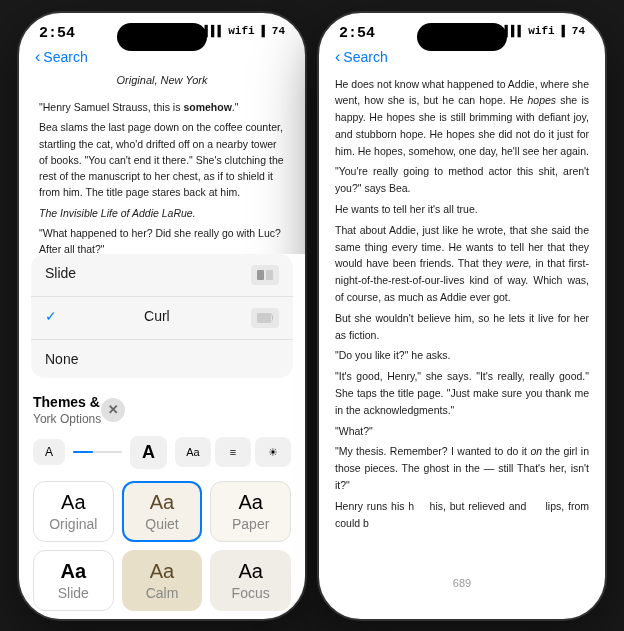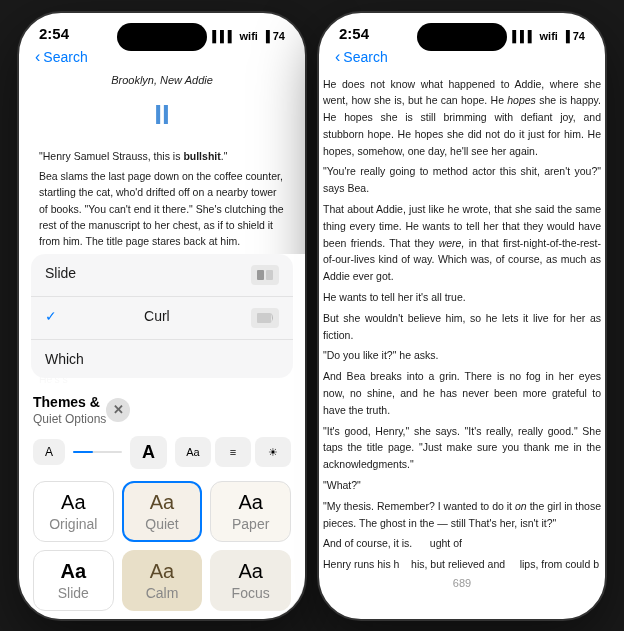--- a/index.html
+++ b/index.html
@@ -28,27 +28,28 @@
       overflow: hidden;
       position: relative;
       box-shadow: 0 20px 60px rgba(0,0,0,0.5);
       border: 2px solid #333;
     }
 
     
     .status-bar {
       display: flex;
       justify-content: space-between;
-      align-items: flex-end;
+      align-items: flex-start;
       padding: 12px 20px 4px;
       font-size: 13px;
       font-weight: 600;
       color: #000;
       position: relative;
       z-index: 10;
+      font-family: Liberation Mono, monospace;
     }
 
     .status-bar .time {
       font-size: 15px;
       font-weight: 700;
     }
 
     .status-icons {
       display: flex;
       align-items: center;
@@ -279,21 +280,21 @@
     .theme-bold { background: #ffffff; border: 1.5px solid #e0e0e0; }
     .theme-calm { background: #e8dfc8; }
     .theme-focus { background: #f0ede6; }
 
     .theme-quiet .theme-aa { color: #5c4a2a; }
     .theme-calm .theme-aa { color: #5c4a2a; }
     .theme-bold .theme-aa { font-weight: 900; }
 
     
     .right-book-content {
-      padding: 4px 4px;
+      padding: 4px 16px;
       font-size: 10.5px;
       line-height: 1.6;
       color: #1a1a1a;
       height: calc(100% - 80px);
       overflow: hidden;
     }
 
     .right-book-content p {
       margin-bottom: 4px;
       text-align: justify;
@@ -326,25 +327,24 @@
 
     <div class="nav-bar">
       <div class="nav-back">
         <span class="chevron-left">‹</span>
         <span>Search</span>
       </div>
     </div>
 
     <div class="book-content">
       <div class="book-title-section">
-        <div class="book-location italic">Brooklyn, New Addie</div>
-        <span class="chapter-number">II</span>
+        <div class="book-location italic">Original, New York</div>
       </div>
       <div class="book-text">
-        <p>"Henry Samuel Strauss, this is <span class="bold">bullshit</span>."</p>
+        <p>"Henry Samuel Strauss, this is <span class="bold">somehow</span>."</p>
         <p>Bea slams the last page down on the coffee counter, startling the cat, who'd drifted off on a nearby tower of books. "You can't end it there." She's clutching the rest of the manuscript to her chest, as if to shield it from him. The title page stares back at him.</p>
         <p class="italic">The Invisible Life of Addie LaRue.</p>
         <p>"What happened to her? Did she really go with Luc? After all that?"</p>
         <p>Henry shrugs. "I assume so."</p>
         <p>"You assume so?"</p>
         <p>The truth is, he doesn't know.</p>
         <p>He's s</p>
       </div>
     </div>
 
@@ -364,30 +364,30 @@
           <span class="check">✓</span>
           <span>Curl</span>
           <div class="icon-right">
             <svg width="20" height="14" viewBox="0 0 20 14">
                 <rect x="2" y="2" width="14" height="10" rx="1" fill="#ccc"></rect>
                 <path d="M16 2 Q20 6 16 12 Q18 8 16 2Z" fill="#bbb"></path>
               </svg>
           </div>
         </div>
         <div class="transition-option">
-          <span>Which</span>
+          <span>None</span>
           <div style="width:28px"></div>
         </div>
       </div>
 
       <div class="themes-header">
         <div>
           <span>Themes &amp;</span>
           <br>
-          <span style="font-size:12px;font-weight:400;color:#666;">Quiet Options</span>
+          <span style="font-size:12px;font-weight:400;color:#666;">York Options</span>
         </div>
         <div class="close-btn">✕</div>
       </div>
 
       <div class="font-row">
         <div class="font-btn small">
           <span>A</span>
         </div>
         <div style="flex:1; height:2px; background:#e0e0e0; border-radius:2px;">
           <div style="width:40%; height:100%; background:#007AFF; border-radius:2px;"></div>
@@ -446,28 +446,26 @@
     <div class="nav-bar">
       <div class="nav-back">
         <span class="chevron-left">‹</span>
         <span>Search</span>
       </div>
     </div>
 
     <div class="right-book-content">
       <p>He does not know what happened to Addie, where she went, how she is, but he can hope. He <span class="italic">hopes</span> she is happy. He hopes she is still brimming with defiant joy, and stubborn hope. He hopes she did not do it just for him. He hopes, somehow, one day, he'll see her again.</p>
       <p>"You're really going to method actor this shit, aren't you?" says Bea.</p>
+      <p>He wants to tell her it's all true.</p>
       <p>That about Addie, just like he wrote, that she said the same thing every time. He wants to tell her that they would have been friends. That they <span class="italic">were,</span> in that first-night-of-the-rest-of-our-lives kind of way. Which was, of course, as much as Addie ever got.</p>
-      <p>He wants to tell her it's all true.</p>
       <p>But she wouldn't believe him, so he lets it live for her as fiction.</p>
       <p>"Do you like it?" he asks.</p>
-      <p>And Bea breaks into a grin. There is no fog in her eyes now, no shine, and he has never been more grateful to have the truth.</p>
       <p>"It's good, Henry," she says. "It's really, really good." She taps the title page. "Just make sure you thank me in the acknowledgments."</p>
       <p>"What?"</p>
       <p>"My thesis. Remember? I wanted to do it <span class="italic">on</span> the girl in those pieces. The ghost in the <span class="italic">—</span> still That's her, isn't it?"</p>
-      <p>And of course, it is. &nbsp;&nbsp;&nbsp;&nbsp;&nbsp;ught of</p>
       <p>Henry runs his h &nbsp;&nbsp;&nbsp;his, but relieved and &nbsp;&nbsp;&nbsp;&nbsp;lips, from could b</p>
 
     </div>
 
     <div class="page-number">689</div>
   </div>
 </div>
 
 </body></html>

